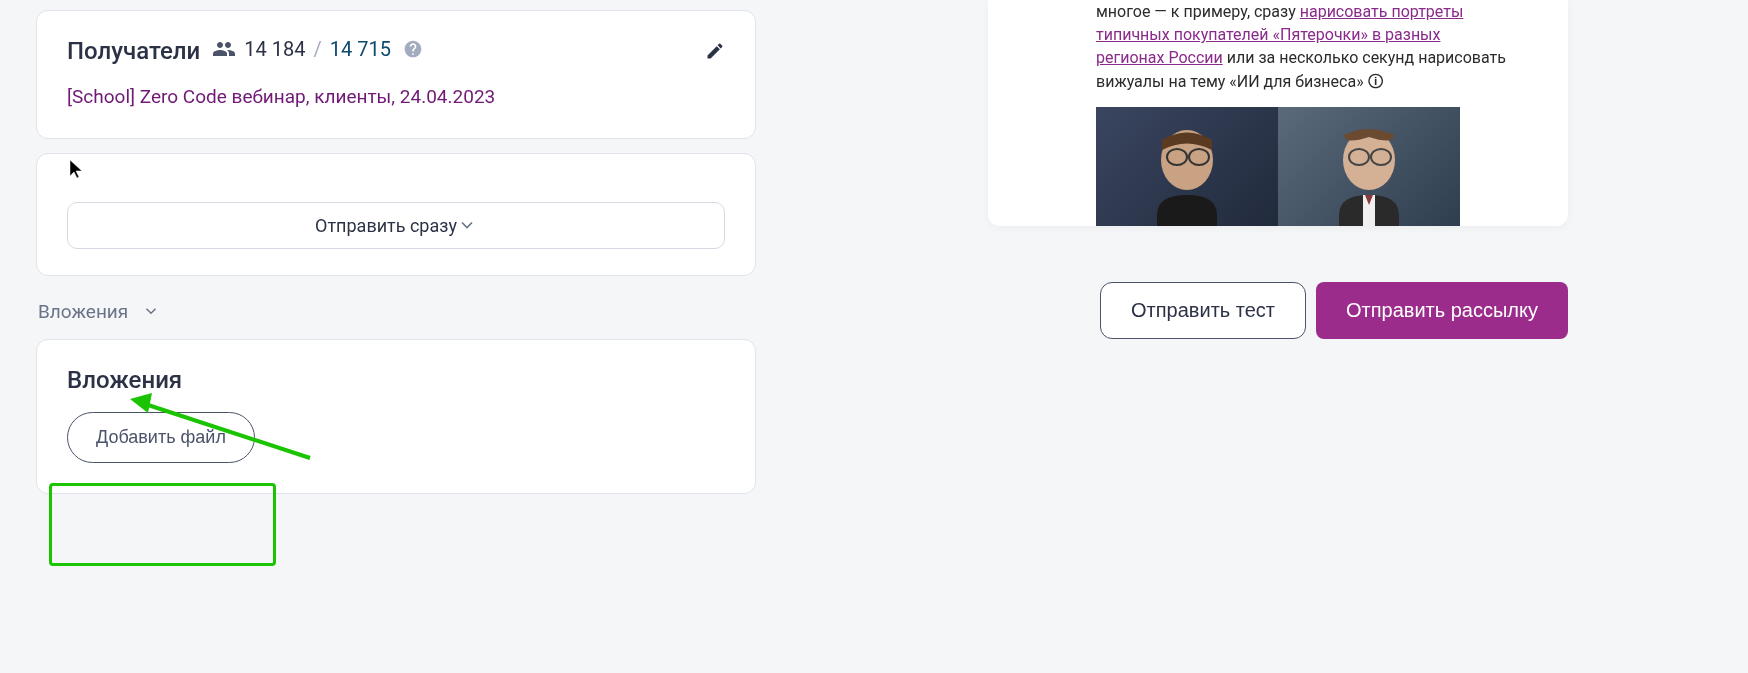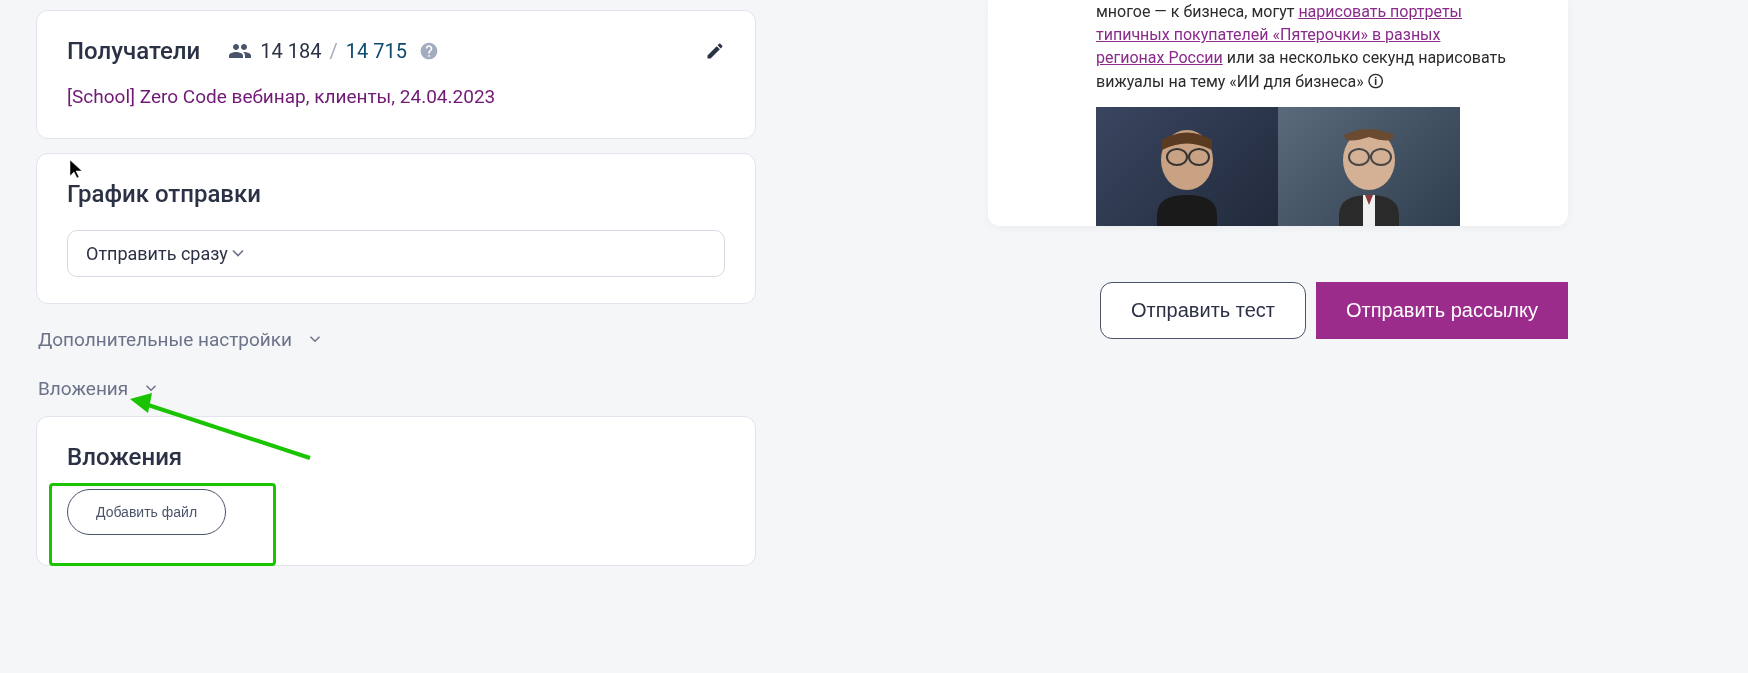--- a/index.html
+++ b/index.html
@@ -34,22 +34,22 @@
     
     .card-header {
       display: flex;
       align-items: center;
       justify-content: space-between;
       margin-bottom: 18px;
     }
     
     .card-header-left {
       display: flex;
-      align-items: center;
-      gap: 28px;
+      align-items: flex-start;
+      gap: 12px;
     }
     
     .card-title {
       font-size: 24px;
       font-weight: 500;
       color: #2b3245;
     }
     
     .recipients-count {
       display: flex;
@@ -93,21 +93,21 @@
     
     .recipients-list {
       font-size: 19px;
       color: #701a75;
       line-height: 1.5;
     }
     
     .schedule-select {
       display: flex;
       align-items: center;
-      justify-content: flex-start;
+      justify-content: center;
       border: 1px solid #d6dae3;
       border-radius: 10px;
       padding: 12px 18px;
       cursor: pointer;
       margin-top: 22px;
     }
     
     .schedule-select-text {
       font-size: 18px;
       color: #2b3245;
@@ -156,21 +156,21 @@
       font-weight: 500;
       color: #2b3245;
       margin-bottom: 18px;
     }
     
     .add-file-button {
       display: inline-block;
       border: 1.5px solid #4b536a;
       border-radius: 28px;
       padding: 14px 28px;
-      font-size: 14px;
+      font-size: 18px;
       color: #4b536a;
       background: #ffffff;
       cursor: pointer;
     }
     
     .highlight-box {
       position: absolute;
       border: 3px solid #1ac400;
       border-radius: 4px;
       pointer-events: none;
@@ -249,21 +249,21 @@
       border-radius: 12px;
       padding: 16px 30px;
       font-size: 20px;
       color: #2b3245;
       background: #ffffff;
       cursor: pointer;
     }
     
     .btn-primary {
       border: none;
-      border-radius: 0;
+      border-radius: 8px;
       padding: 16px 30px;
       font-size: 20px;
       color: #ffffff;
       background: #9b2c8c;
       cursor: pointer;
     }
     
     .cursor-pointer {
       position: absolute;
       left: 70px;
@@ -296,35 +296,28 @@
         </div>
       </div>
       <svg class="edit-icon" viewBox="0 0 24 24">
         <path d="M3 17.25V21h3.75L17.81 9.94l-3.75-3.75L3 17.25zM20.71 7.04c.39-.39.39-1.02 0-1.41l-2.34-2.34a.9959.9959 0 0 0-1.41 0l-1.83 1.83 3.75 3.75 1.83-1.83z"></path>
       </svg>
     </div>
     <div class="recipients-list">[School] Zero Code вебинар, клиенты, 24.04.2023</div>
   </div>
 
   <div class="card">
-    <span class="card-title">График отправки</span>
     <div class="schedule-select">
       <span class="schedule-select-text">Отправить сразу</span>
       <svg class="chevron-icon" viewBox="0 0 24 24">
         <polyline points="6 9 12 15 18 9"></polyline>
       </svg>
     </div>
   </div>
 
-  <div class="collapsible-row">
-    <span class="collapsible-label">Дополнительные настройки</span>
-    <svg class="chevron-small-icon" viewBox="0 0 24 24">
-      <polyline points="6 9 12 15 18 9"></polyline>
-    </svg>
-  </div>
 
   <div class="collapsible-row">
     <span class="collapsible-label">Вложения</span>
     <svg class="chevron-small-icon" viewBox="0 0 24 24">
       <polyline points="6 9 12 15 18 9"></polyline>
     </svg>
   </div>
 
   <div class="attachments-card">
     <div class="attachments-title">Вложения</div>
@@ -340,21 +333,21 @@
   <polygon points="0,6 22,0 18,20" fill="#1ac400"></polygon>
 </svg>
 
 <svg class="cursor-pointer" viewBox="0 0 16 20">
   <path d="M0 0 L0 16 L4 12 L7 18 L9 17 L6 11 L12 11 Z" fill="#000" stroke="#fff" stroke-width="0.5"></path>
 </svg>
 
 <div class="right-column">
   <div class="preview-card">
     <div class="preview-text">
-      <span>многое — к бизнеса, могут </span><a class="preview-link">нарисовать портреты типичных покупателей «Пятерочки» в разных регионах России</a><span> или за несколько секунд нарисовать вижуалы на тему «ИИ для бизнеса» 🛈</span>
+      <span>многое — к примеру, сразу </span><a class="preview-link">нарисовать портреты типичных покупателей «Пятерочки» в разных регионах России</a><span> или за несколько секунд нарисовать вижуалы на тему «ИИ для бизнеса» 🛈</span>
     </div>
     <div class="preview-images">
       <div class="preview-img">
         <svg class="person-figure" viewBox="0 0 120 140">
           <ellipse cx="60" cy="45" rx="26" ry="30" fill="#c8a283"></ellipse>
           <path d="M30 140 L30 100 Q30 80 60 80 Q90 80 90 100 L90 140 Z" fill="#1a1a1a"></path>
           <ellipse cx="50" cy="42" rx="10" ry="8" fill="none" stroke="#333" stroke-width="2"></ellipse>
           <ellipse cx="72" cy="42" rx="10" ry="8" fill="none" stroke="#333" stroke-width="2"></ellipse>
           <path d="M35 25 Q60 10 85 25 L85 35 Q60 22 35 35 Z" fill="#5a3a20"></path>
         </svg>

